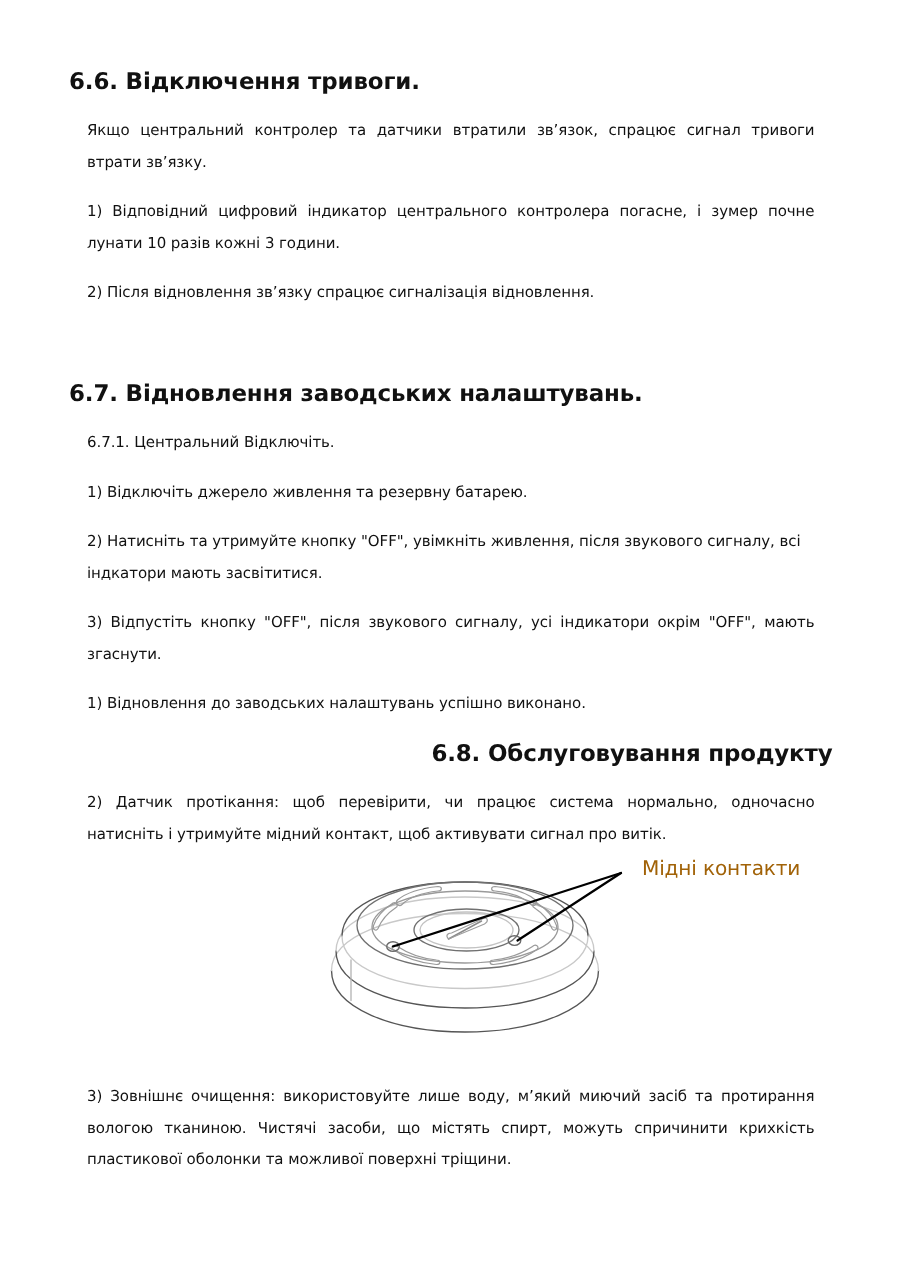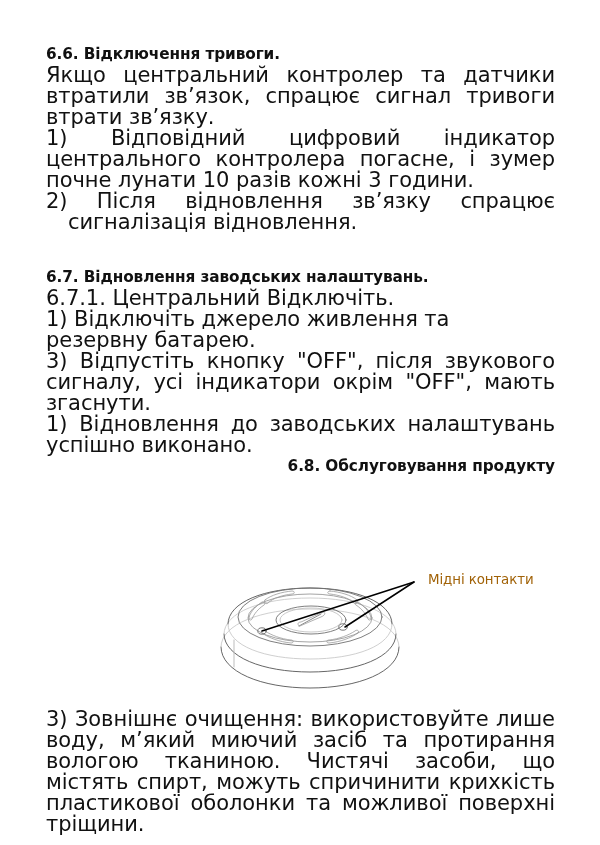--- a/index.html
+++ b/index.html
@@ -36,23 +36,23 @@
   .h-sec {
     font-size: 15.3px;
     font-weight: bold;
     line-height: 21px;
     margin: 0;
     letter-spacing: -0.1px;
     white-space: nowrap;
   }
 
   p.para {
-    font-size: 21px;
+    font-size: 10px;
     line-height: 21px;
-    margin: 0;
+    margin: 12px;
     text-align: justify;
     text-justify: inter-word;
     letter-spacing: -0.05px;
     -webkit-hyphens: none;
     hyphens: none;
   }
   p.para.nojust { text-align: left; }
 
   
   p.para.hang {
@@ -110,28 +110,30 @@
     <p class="para hang">2) Після відновлення зв’язку спрацює сигналізація відновлення.</p>
 
     <div class="gap-sec"></div>
 
     <h2 class="h-sec">6.7.  Відновлення заводських налаштувань.</h2>
 
     <p class="para nojust">6.7.1.  Центральний Відключіть.</p>
 
     <p class="para nojust">1) Відключіть джерело живлення та резервну батарею.</p>
 
+    <p class="para nojust">2) Натисніть та утримуйте кнопку "OFF", увімкніть живлення, після звукового сигналу, всі індкатори мають засвітитися.</p>
 
     <p class="para">3) Відпустіть кнопку "OFF", після звукового сигналу, усі індикатори окрім "OFF", мають згаснути.</p>
 
     <p class="para">1) Відновлення до заводських налаштувань успішно виконано.</p>
 
     <h2 class="h-sec indent-1">6.8. Обслуговування продукту</h2>
 
 
+    <p class="para">2) Датчик протікання: щоб перевірити, чи працює система нормально, одночасно натисніть і утримуйте мідний контакт, щоб активувати сигнал про витік.</p>
 
   </div>
 
   <div class="figure">
     <svg width="600" height="140" viewBox="0 0 600 140" xmlns="http://www.w3.org/2000/svg">
       <g fill="none" stroke="#555555" stroke-width="0.9" stroke-linecap="round" stroke-linejoin="round">
 
         <path d="M 221 85
                  C 221 110, 262 126, 310 126
                  C 358 126, 399 110, 399 85"></path>

